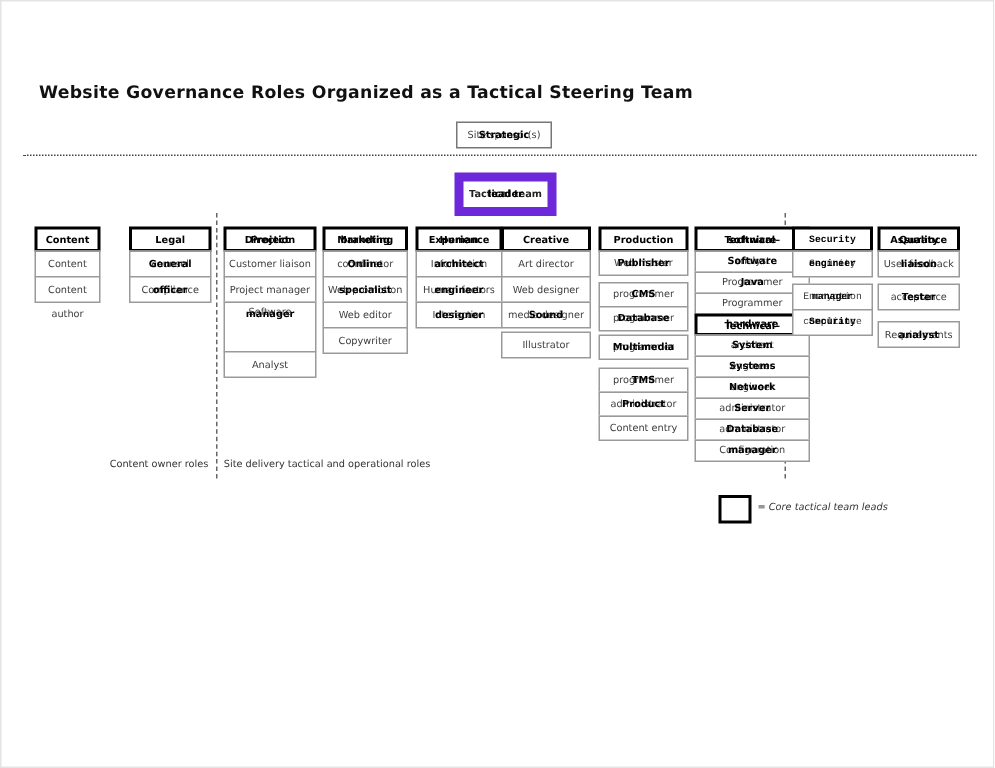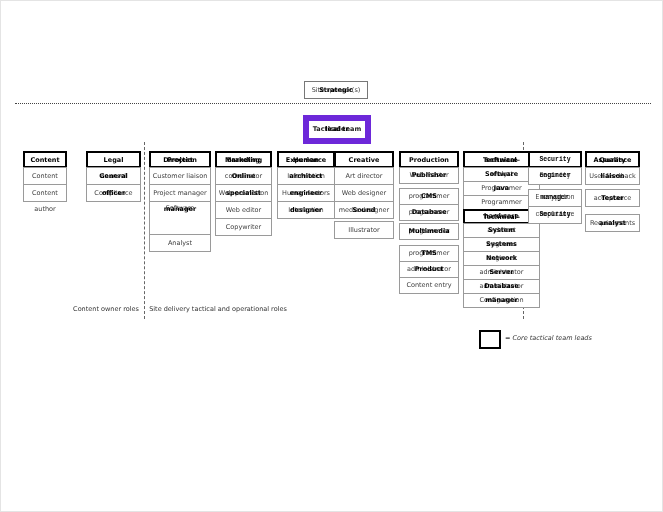--- a/index.html
+++ b/index.html
@@ -58,20 +58,21 @@
   }
   .legend-label{
     position:absolute;left:26px;top:4px;font-size:6.5px;color:#333;white-space:nowrap;font-style:italic;
   }
 </style>
 </head>
 <body>
 
 <div class="page">
 
+  <div class="title">Website Governance Roles Organized as a Tactical Steering Team</div>
 
   <div class="sponsor-box obox">
     <span class="obase">Site sponsor(s)</span>
     <span class="oover">Strategic</span>
   </div>
 
   <div class="dotted-divider"></div>
 
   <div class="leader-box obox">
     <span class="obase">Tactical team</span>

